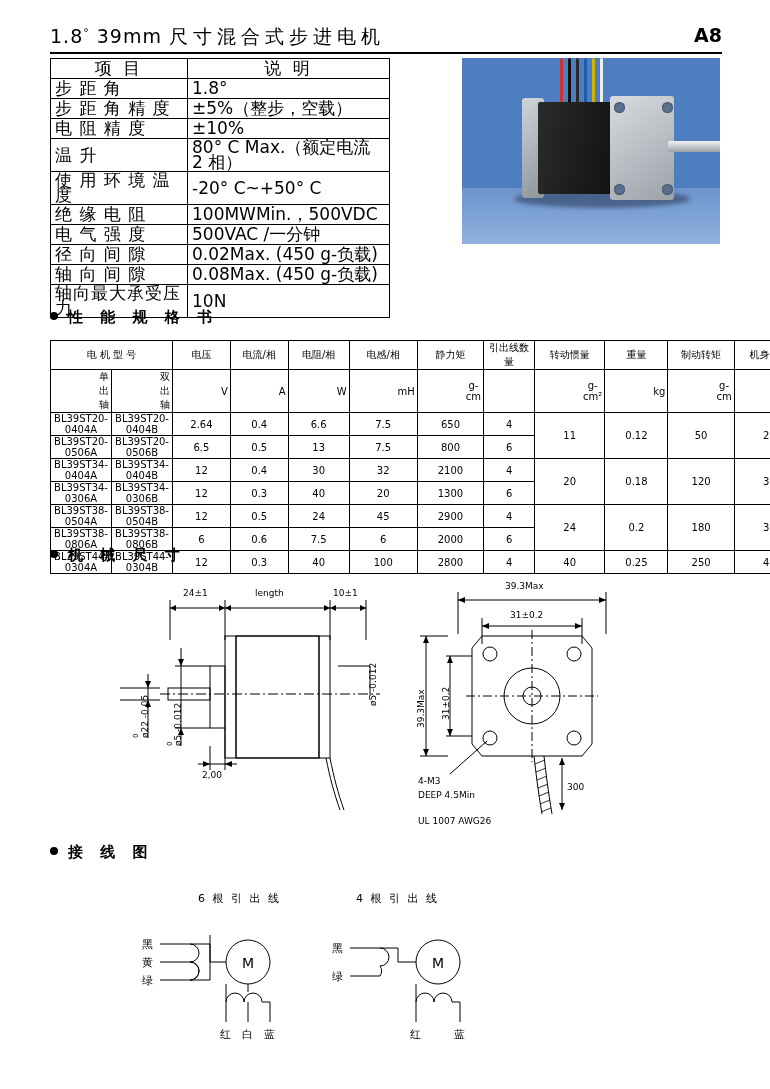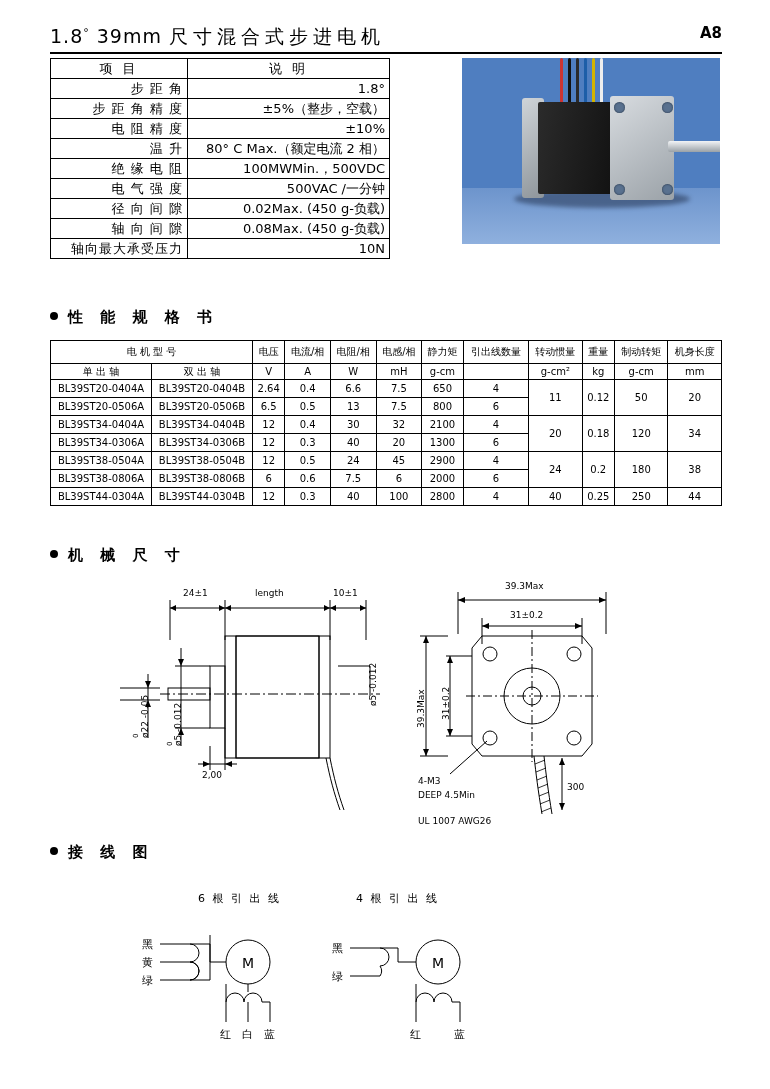--- a/index.html
+++ b/index.html
@@ -22,36 +22,35 @@
   .header .title{
     position:absolute;left:0;top:0;
     font-size:19px;font-weight:normal;
     letter-spacing:1px;
     white-space:nowrap;
   }
   .header .title .deg{font-size:11px;vertical-align:super;}
   .header .title .sp{letter-spacing:5px;}
   .header .code{
     position:absolute;right:0;top:0;
-    font-size:15px;font-weight:bold;
+    font-size:19px;font-weight:bold;
   }
 
   
   .spec-table{
     position:absolute;left:50px;top:58px;
     border-collapse:collapse;
     width:340px;
-    font-size:13px;
+    font-size:17px;
   }
   .spec-table td{
     border:1px solid #000;
     padding:1px 4px;
     height:17px;
     line-height:15px;
-    text-align:right;
   }
   .spec-table td.k{width:128px;letter-spacing:1px;}
   .spec-table tr.hd td{text-align:center;font-weight:normal;letter-spacing:3px;}
 
   
   .photo{
     position:absolute;left:462px;top:58px;width:258px;height:186px;
     background:#4f7ec0;
     overflow:hidden;
   }
@@ -111,21 +110,21 @@
     position:absolute;left:50px;top:340px;
     border-collapse:collapse;font-size:10px;
     width:672px;
   }
   .perf td,.perf th{
     border:1px solid #000;text-align:center;
     height:17px;padding:0 2px;font-weight:normal;
   }
   .perf .two{height:22px;margin-left:14px;}
   .perf .nm{width:96px;}
-  .perf .unit td{height:15px;}
+  .perf .unit td{height:15px;padding-left:48px;}
 
   
   .draw{position:absolute;left:50px;top:578px;width:672px;height:240px;}
   .draw svg{display:block;}
 
   
   .wire{position:absolute;left:50px;top:880px;width:672px;height:180px;}
   .wire svg{display:block;}
 </style>
 </head>
@@ -152,20 +151,24 @@
           <td class="k">步 距 角 精 度</td>
           <td>±5%（整步，空载）</td>
         </tr>
     <tr>
           <td class="k">电 阻 精 度</td>
           <td>±10%</td>
         </tr>
     <tr>
           <td class="k">温  升</td>
           <td>80° C Max.（额定电流 2 相）</td>
+        </tr>
+    <tr>
+          <td class="k">使 用 环 境 温 度</td>
+          <td>-20° C~+50° C</td>
         </tr>
     <tr>
           <td class="k">绝 缘 电 阻</td>
           <td>100MWMin.，500VDC</td>
         </tr>
     <tr>
           <td class="k">电 气 强 度</td>
           <td>500VAC /一分钟</td>
         </tr>
     <tr>

